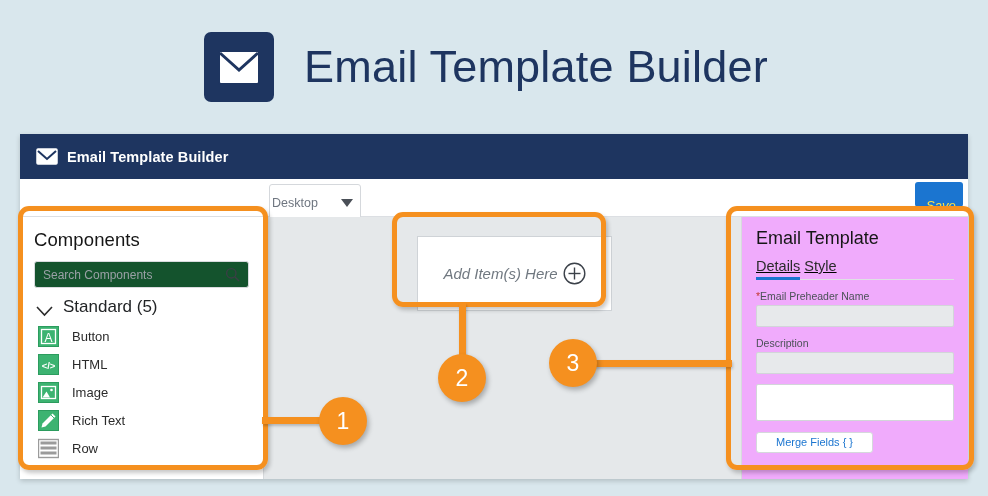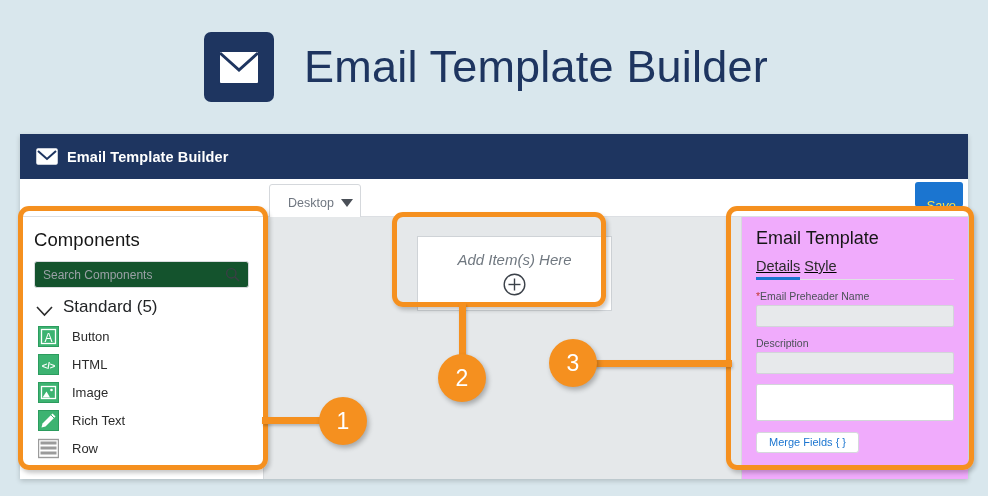--- a/index.html
+++ b/index.html
@@ -78,21 +78,21 @@
     border-bottom: 1px solid #dcdfe3;
   }
   #device-select {
     position: absolute;
     left: 249px; top: 5px;
     width: 92px; height: 38px;
     border: 1px solid #d5d8dc;
     border-radius: 3px;
     background: #fff;
     display: flex; align-items: center;
-    padding: 0 7px 0 18px;
+    padding: 0 7px 0 2px;
     justify-content: space-between;
   }
   #device-select .sel-label {
     font-size: 12.5px; color: #6f7680;
   }
   #device-select .caret {
     width: 0; height: 0;
     border-left: 6px solid transparent;
     border-right: 6px solid transparent;
     border-top: 8px solid #4a4f57;
@@ -196,21 +196,21 @@
     width: 476px; height: 262px;
     background: #e5e8ea;
   }
   #drop-zone {
     position: absolute;
     left: 152px; top: 19px;
     width: 195px; height: 75px;
     background: #ffffff;
     border: 1px solid #cfd3d7;
     display: flex;
-    flex-direction: column;
+    flex-direction: row;
     align-items: center;
     justify-content: center;
     gap: 5px;
   }
   #drop-zone-label {
     font-size: 15px;
     font-style: italic;
     color: #707880;
   }
   #drop-zone-plus svg { display: block; }
@@ -270,21 +270,21 @@
   }
   #merge-fields-button {
     margin-top: 11px;
     height: 21px;
     border: 1px solid #d5d8dc;
     border-radius: 3px;
     background: #fff;
     color: #1b75d0;
     font-size: 11px;
     font-family: "Liberation Sans", sans-serif;
-    padding: 0 12px;
+    padding: 0 19px;
     cursor: pointer;
     line-height: 19px;
   }
 
   
   #annotations {
     position: absolute;
     left: 0; top: 0;
     width: 988px; height: 496px;
     pointer-events: none;

